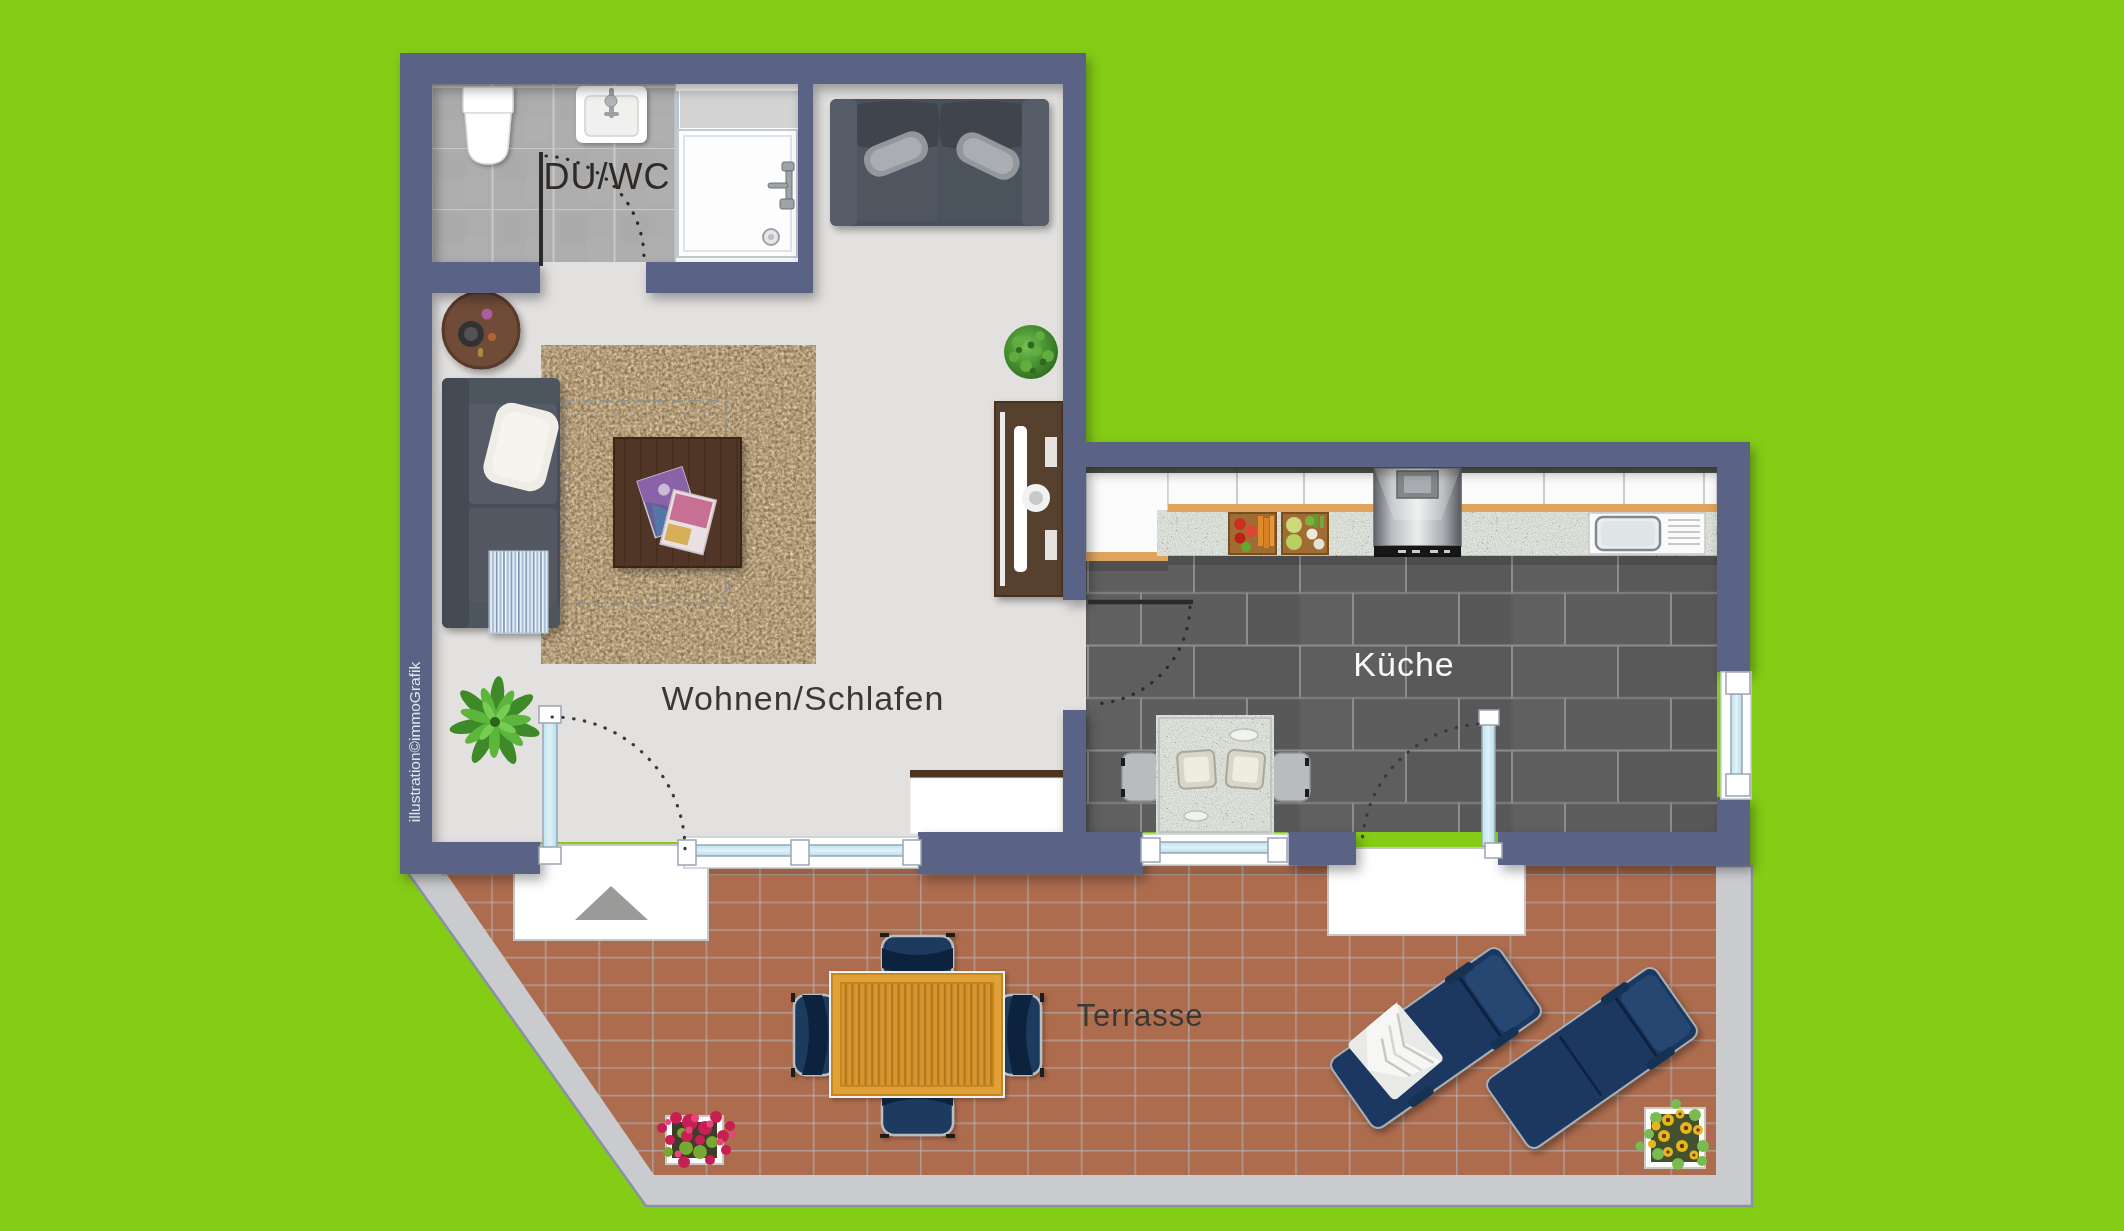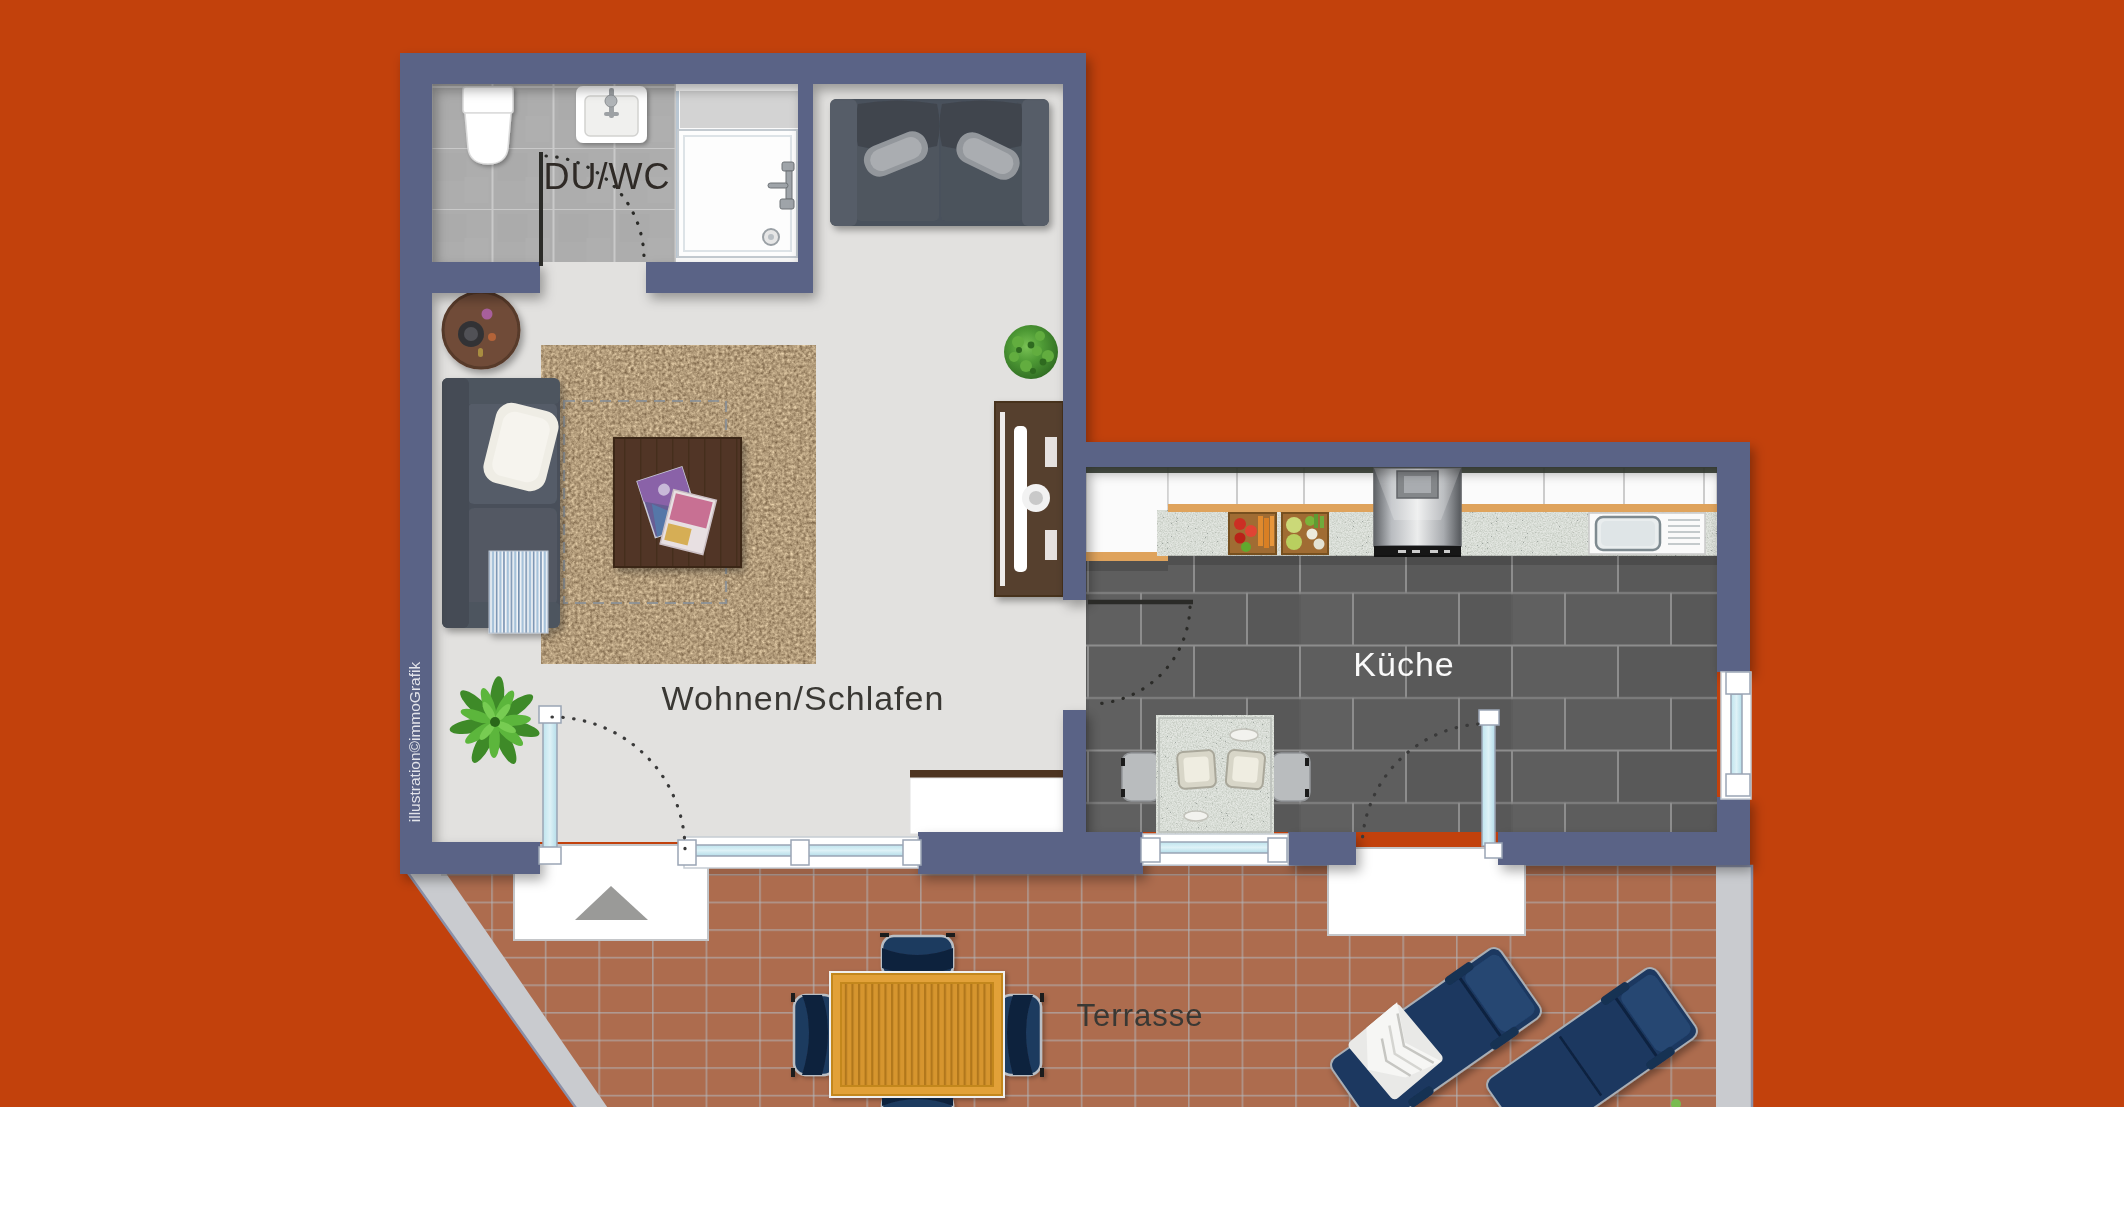--- a/index.html
+++ b/index.html
@@ -1,16 +1,16 @@
 <!DOCTYPE html>
 <html><head>
 <meta charset="utf-8">
 <style>
   html,body{margin:0;padding:0;background:#ffffff;}
-  #plan{position:relative;width:2124px;height:1107px;overflow:hidden;background:#c2410c;}
+  #plan{position:relative;width:2124px;height:1231px;overflow:hidden;background:#84cc16;}
   svg{display:block;}
   text{font-family:"Liberation Sans", sans-serif;}
 </style>
 </head>
 <body>
 <div id="plan">
 <svg width="2124" height="1231" viewBox="0 0 2124 1231">
 <defs>
 
 <pattern id="terrTile" width="53.6" height="27.6" patternUnits="userSpaceOnUse" patternTransform="translate(8.8,18.4)">

